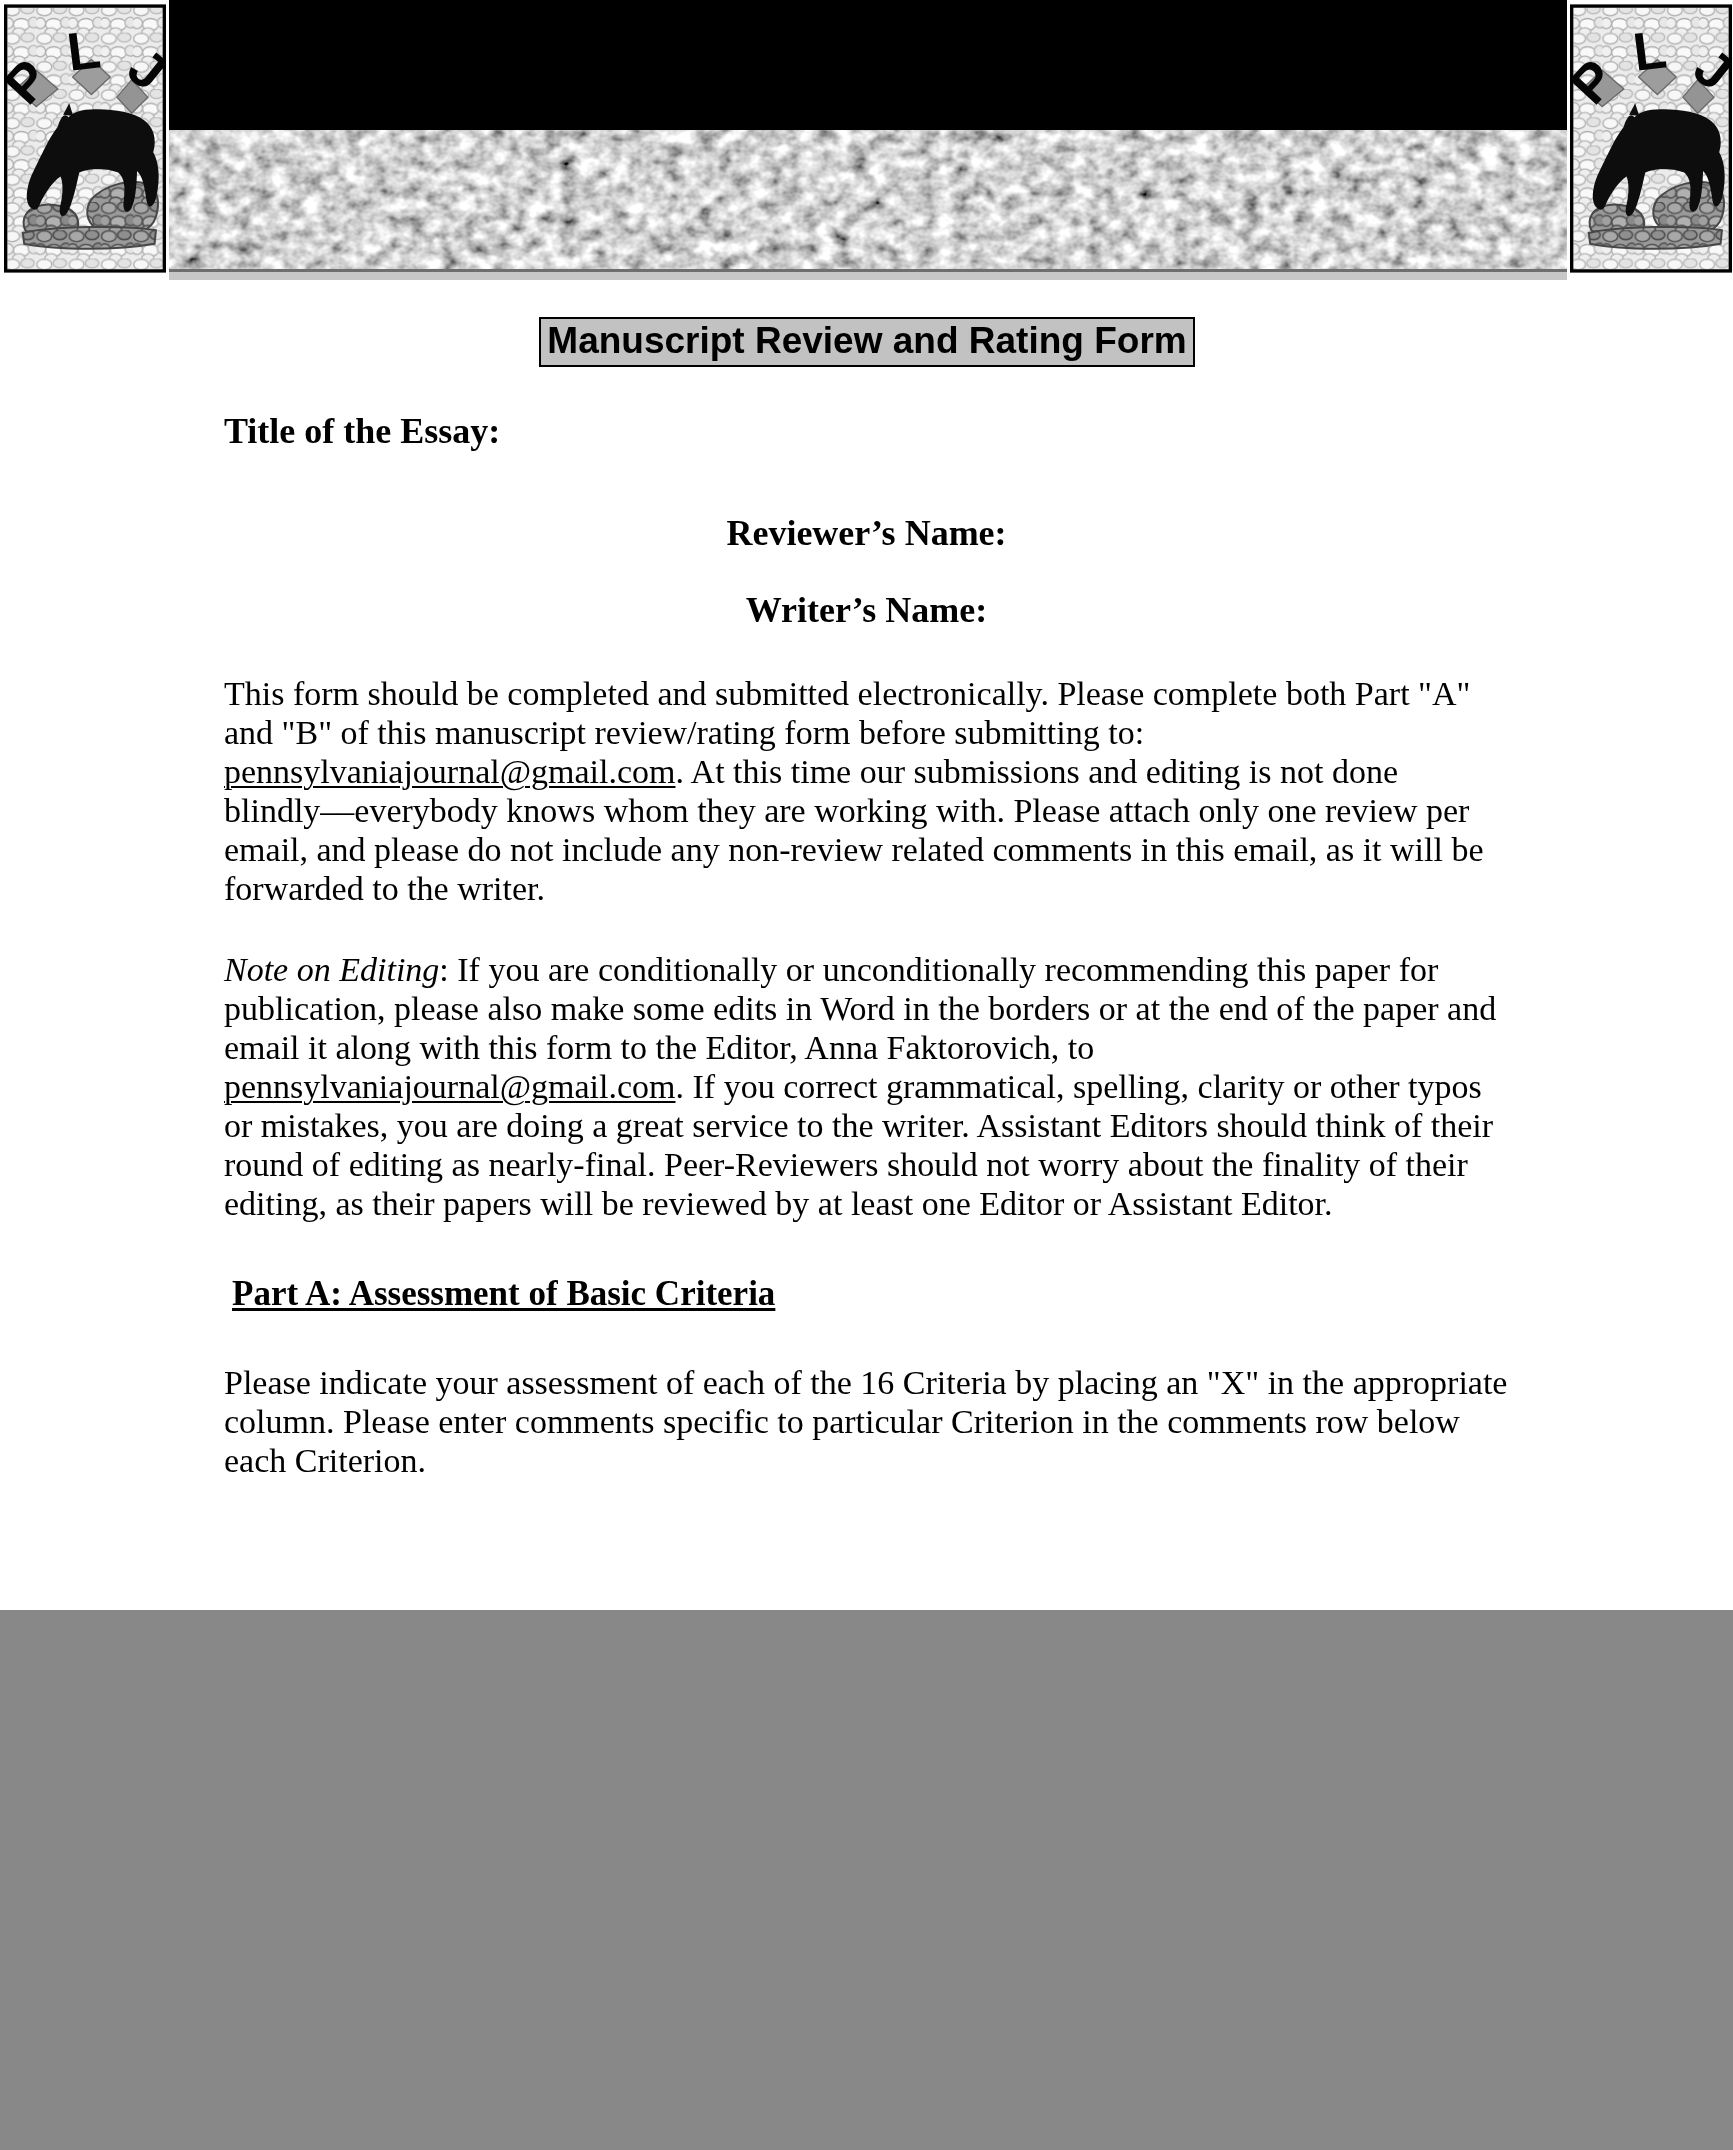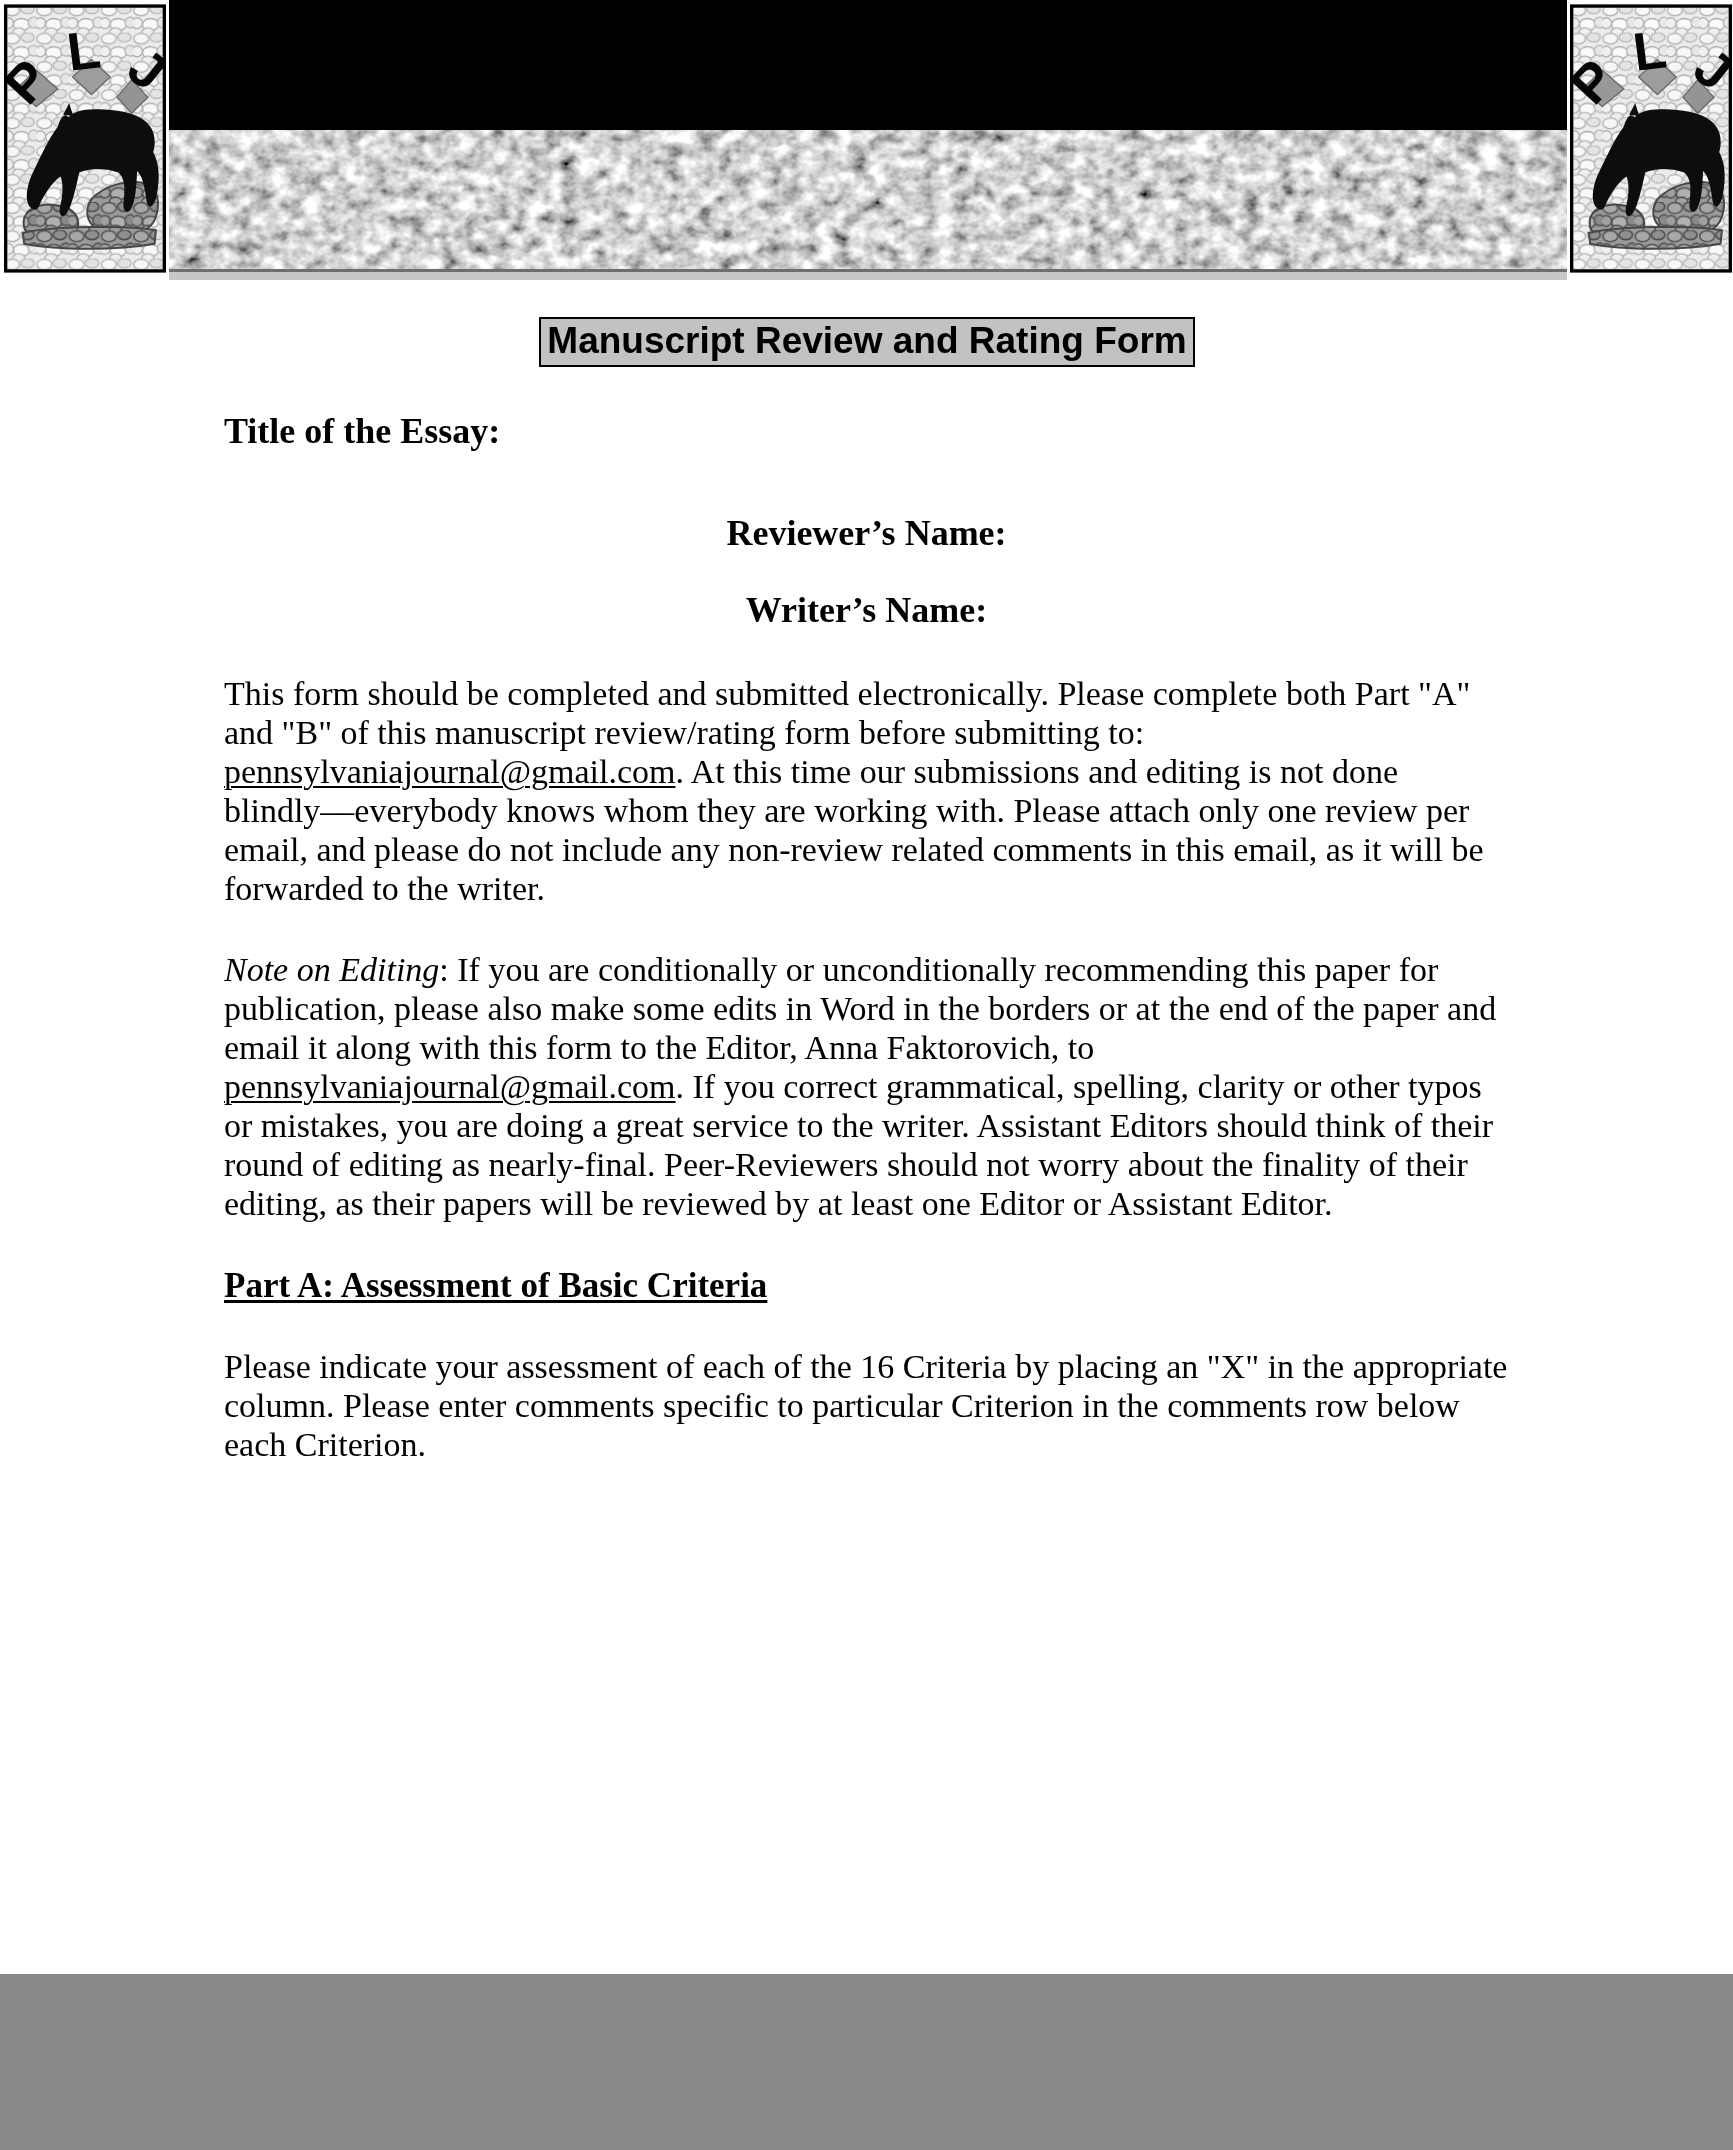--- a/index.html
+++ b/index.html
@@ -1,18 +1,18 @@
 <!DOCTYPE html>
 <html style="font-size:11px"><head>
 <meta charset="utf-8">
 <style>
   html,body{margin:0;padding:0;background:#888;}
   .page{
     position:relative;
-    width:1734px;height:1974px;
+    width:1734px;height:1610px;
     background:#ffffff;
     overflow:hidden;
     font-family:"Liberation Serif","DejaVu Serif",serif;
     color:#000;
   }
   
   .header{position:relative;height:280px;}
   .logo{position:absolute;top:4.1px;width:162px;height:269px;}
   .logo-left{left:4.1px;}
   .logo-right{right:2px;}
@@ -39,21 +39,21 @@
   .para{font-size:34px;line-height:39px;margin:42px 0 0;text-align:left;}
   .para-instructions{margin:40px 0 0;}
   .h-part-a{
     font-weight:700;font-size:35px;line-height:42px;margin:42px 0 0;
     text-decoration:underline;
     text-decoration-thickness:2.7px;
     text-underline-offset:3.4px;
     display:inline-block;
   }
   .h-part-a-row{margin:42px 0 0;}
-  .h-part-a-row .h-part-a{margin:0;}
+  .h-part-a-row .h-part-a{margin:8px;}
   a.email{color:#000000;text-decoration:underline;text-decoration-thickness:2px;text-underline-offset:3.4px;cursor:pointer;}
   .note-lead{font-style:italic;}
   
   .footer{
     position:absolute;left:1382px;top:2073px;
     font-size:26px;line-height:35px;white-space:nowrap;
   }
   .footer b{font-weight:700;}
   .hidden-defs{position:absolute;width:0;height:0;overflow:hidden;}
 </style>

